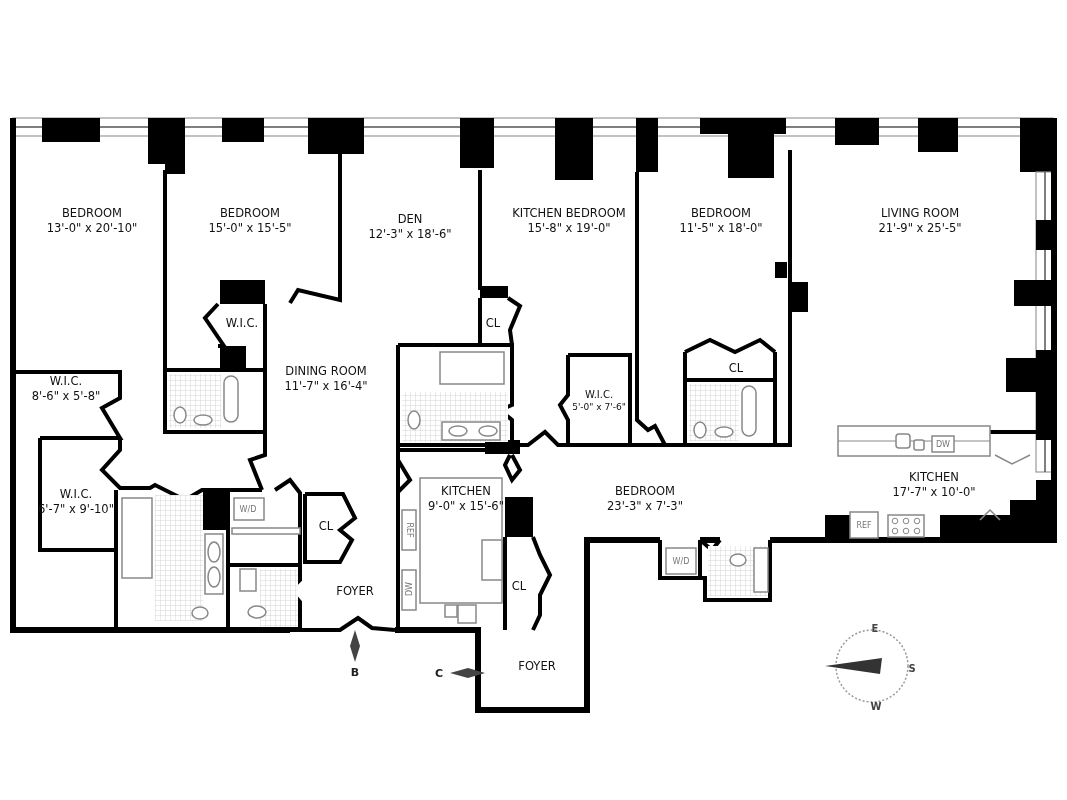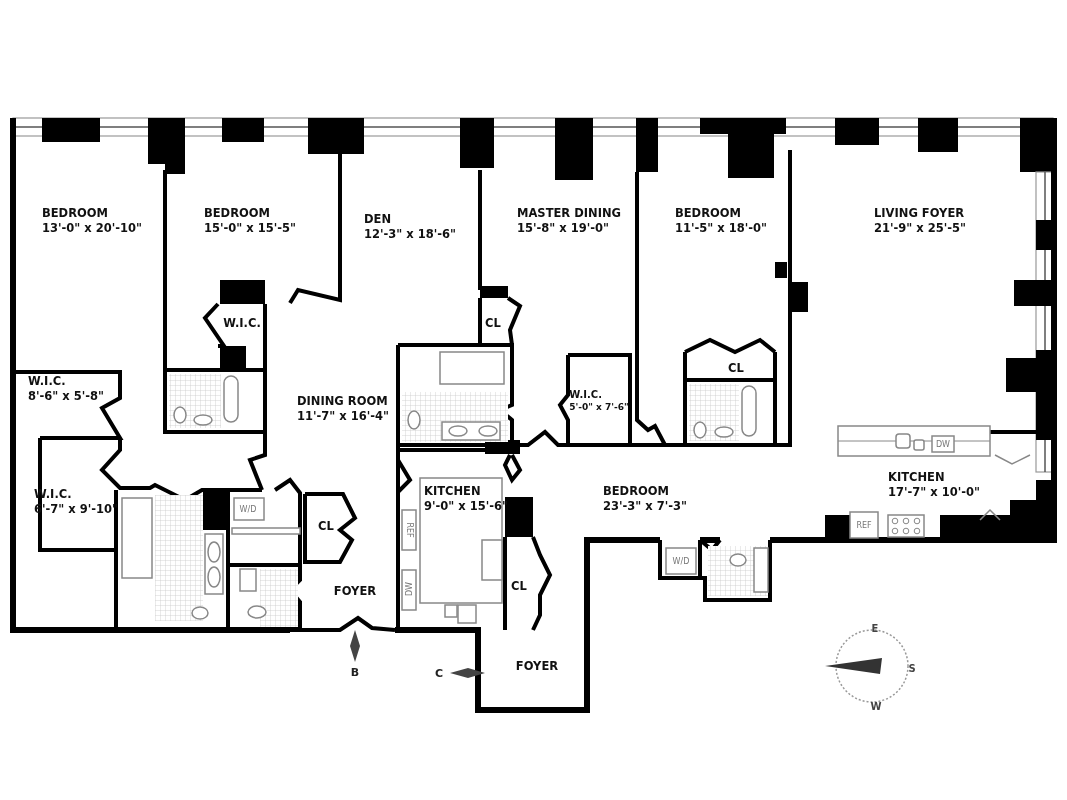--- a/index.html
+++ b/index.html
@@ -4,21 +4,21 @@
   <style>
     html, body { margin: 0; padding: 0; background: #ffffff; }
     body { width: 1067px; height: 800px; overflow: hidden; position: relative; font-family: "DejaVu Sans", sans-serif; }
     #plan { position: absolute; left: 0; top: 0; width: 1067px; height: 800px; }
     .wall { fill: #000; }
     .wline { stroke: #000; stroke-width: 6; fill: none; stroke-linejoin: miter; }
     .thin { stroke: #000; stroke-width: 4; fill: none; }
     .fix { stroke: #888; stroke-width: 1.5; fill: #fff; }
     .tile { fill: url(#tile); }
     .win { fill: #fff; stroke: #999; stroke-width: 1.2; }
-    .lbl { position: absolute; text-align: left; font-weight: bold; color: #111; font-size: 11.5px; line-height: 15px; transform: translateX(-50%); white-space: nowrap; }
+    .lbl { position: absolute; text-align: center; font-weight: normal; color: #111; font-size: 11.5px; line-height: 15px; transform: translateX(-50%); white-space: nowrap; }
     .lbl .dim { display: block; font-size: 11.5px; }
     .lbl.small { font-size: 10px; line-height: 12px; }
     .lbl.small .dim { font-size: 9px; }
     .fixlbl { position: absolute; font-size: 8px; color: #777; transform: translate(-50%,-50%); }
     .marker { position: absolute; font-size: 11px; font-weight: bold; color: #222; transform: translate(-50%,-50%); }
     #compass { position: absolute; left: 822px; top: 620px; width: 92px; height: 92px; }
     .cpl { position: absolute; font-size: 10px; color: #444; font-weight: bold; transform: translate(-50%,-50%); }
   </style>
 </head>
 <body>
@@ -219,40 +219,40 @@
 </div>
 <div class="lbl" style="left:250px;top:206px;">
   <span>BEDROOM</span>
   <span class="dim">15'-0" x 15'-5"</span>
 </div>
 <div class="lbl" style="left:410px;top:212px;">
   <span>DEN</span>
   <span class="dim">12'-3" x 18'-6"</span>
 </div>
 <div class="lbl" style="left:569px;top:206px;">
-  <span>MASTER DINING</span>
+  <span>KITCHEN BEDROOM</span>
   <span class="dim">15'-8" x 19'-0"</span>
 </div>
 <div class="lbl" style="left:721px;top:206px;">
   <span>BEDROOM</span>
   <span class="dim">11'-5" x 18'-0"</span>
 </div>
 <div class="lbl" style="left:920px;top:206px;">
-  <span>LIVING FOYER</span>
+  <span>LIVING ROOM</span>
   <span class="dim">21'-9" x 25'-5"</span>
 </div>
 <div class="lbl" style="left:66px;top:374px;">
   <span>W.I.C.</span>
   <span class="dim">8'-6" x 5'-8"</span>
 </div>
 <div class="lbl" style="left:76px;top:487px;">
   <span>W.I.C.</span>
   <span class="dim">6'-7" x 9'-10"</span>
 </div>
-<div class="lbl" style="left:326px;top:394px;margin-left:17px;">
+<div class="lbl" style="left:326px;top:364px;">
   <span>DINING ROOM</span>
   <span class="dim">11'-7" x 16'-4"</span>
 </div>
 <div class="lbl" style="left:466px;top:484px;">
   <span>KITCHEN</span>
   <span class="dim">9'-0" x 15'-6"</span>
 </div>
 <div class="lbl" style="left:645px;top:484px;">
   <span>BEDROOM</span>
   <span class="dim">23'-3" x 7'-3"</span>

